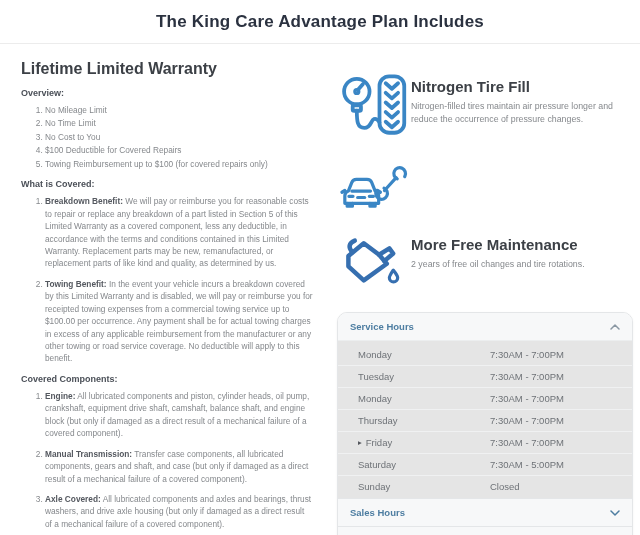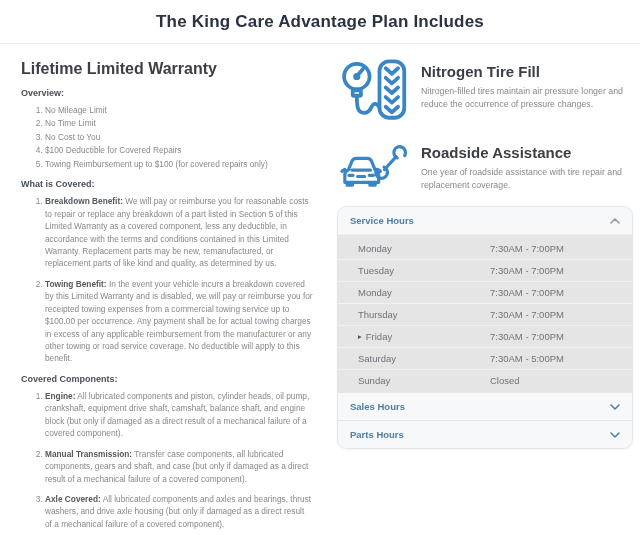--- a/index.html
+++ b/index.html
@@ -19,21 +19,21 @@
 
   
   .left-col h2 { font-size:16px; font-weight:bold; color:#3c4046; margin:16px 0 10px; }
   .section-label { font-size:9px; font-weight:bold; color:#4b5058; margin:9px 0 6px; }
   ol { margin:0 0 4px; padding-left:24px; font-size:8.3px; line-height:1.5; color:#85888c; }
   ol.tight li { margin-bottom:1px; }
   ol.para  li { margin-bottom:8px; }
   .lead { font-weight:bold; color:#54585f; }
 
   
-  .feature { display:flex; gap:10px; margin-bottom:9px; }
+  .feature { display:flex; gap:0; margin-bottom:9px;margin-top:15px; }
   .feature-icon { width:74px; flex:none; display:flex; justify-content:center; align-items:flex-start; }
   .feature-body { padding-top:4px; }
   .feature-title { font-size:15px; font-weight:bold; color:#3c4046; margin:2px 0 5px; }
   .feature-desc { font-size:8.8px; line-height:1.5; color:#85888c; max-width:232px; }
 
   
   .accordion { margin-top:12px; border:1px solid #e4e6e8; border-radius:10px; background:#fff;
                box-shadow:0 1px 3px rgba(0,0,0,0.05); overflow:hidden; }
   .acc-header { display:flex; justify-content:space-between; align-items:center;
                 background:#f7f8f9; padding:8px 12px; cursor:pointer; }
@@ -126,26 +126,36 @@
           <path d="M22 55 h32"></path>
           <path d="M17 64 h7 M52 64 h7"></path>
           <path d="M32 66 h12"></path>
           <path d="M14 76 v5 h9 v-5 M53 76 v5 h9 v-5"></path>
           <path d="M10 54 l-5 3 M66 54 l5 3"></path>
           <path d="M78 54 L98 32"></path>
           <circle cx="104" cy="25" r="10" stroke-dasharray="47 16" transform="rotate(115 104 25)"></circle>
           <circle cx="73" cy="59" r="10" stroke-dasharray="47 16" transform="rotate(-65 73 59)"></circle>
         </svg>
       </div>
+    </div>
+
+    <div class="feature">
+      <div class="feature-icon">
+        <svg width="64" height="70" viewBox="0 0 100 100" fill="none" stroke="#366fb0" stroke-width="7" stroke-linecap="round" stroke-linejoin="round">
+          <path d="M10 36 L34 16 L58 34 L70 48 L34 74 L10 52 Z"></path>
+          <path d="M58 34 L74 24 L80 32 L66 44"></path>
+          <path d="M16 30 q-10 -12 4 -18"></path>
+          <path d="M80 58 c-4 6 -6 9 -6 12 a6.5 6.5 0 0 0 13 0 c0 -3 -2 -6 -7 -12 z" stroke-width="5"></path>
+        </svg>
+      </div>
       <div class="feature-body">
-        <div class="feature-title">Roadside Assistance</div>
-        <div class="feature-desc">One year of roadside assistance with tire repair and replacement coverage.</div>
-      </div>
-    </div>
-
+        <div class="feature-title">More Free Maintenance</div>
+        <div class="feature-desc">2 years of free oil changes and tire rotations.</div>
+      </div>
+    </div>
 
     <div class="accordion">
 
       <div class="acc-header">
         <span class="acc-label">Service Hours</span>
         <svg class="chev" width="10" height="6" viewBox="0 0 10 6">
             <polyline points="1,5 5,1 9,5" fill="none" stroke="#8a97a3" stroke-width="1.5" stroke-linecap="round" stroke-linejoin="round"></polyline>
           </svg>
       </div>
 

